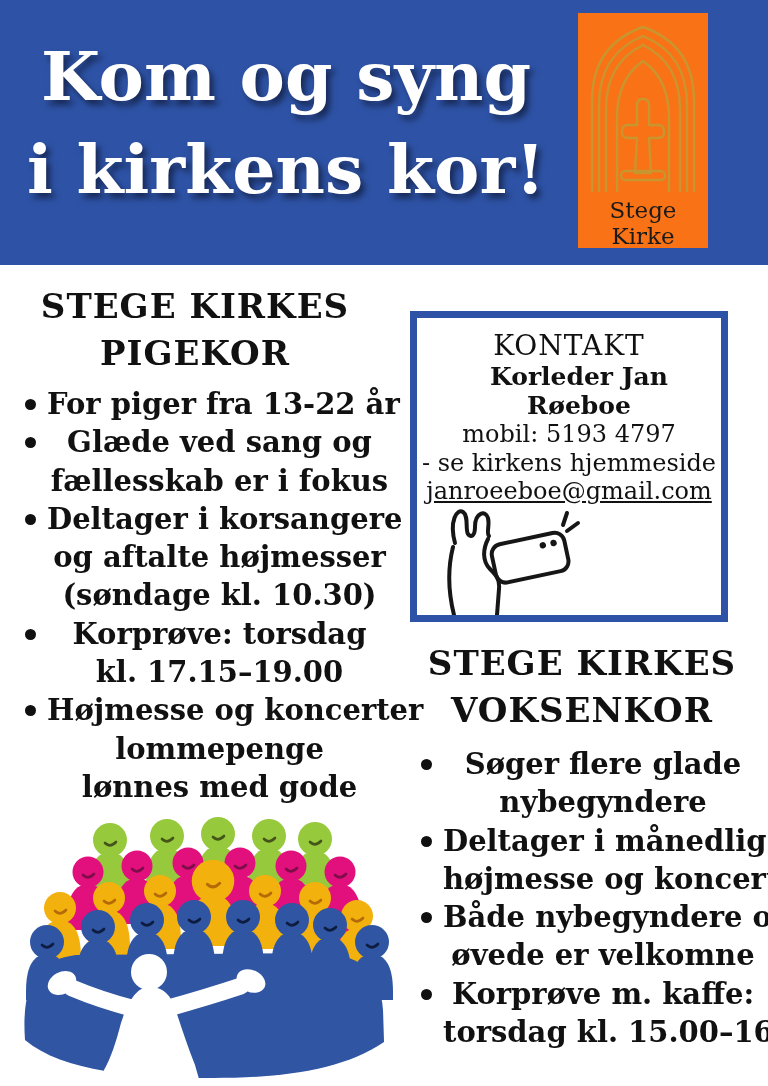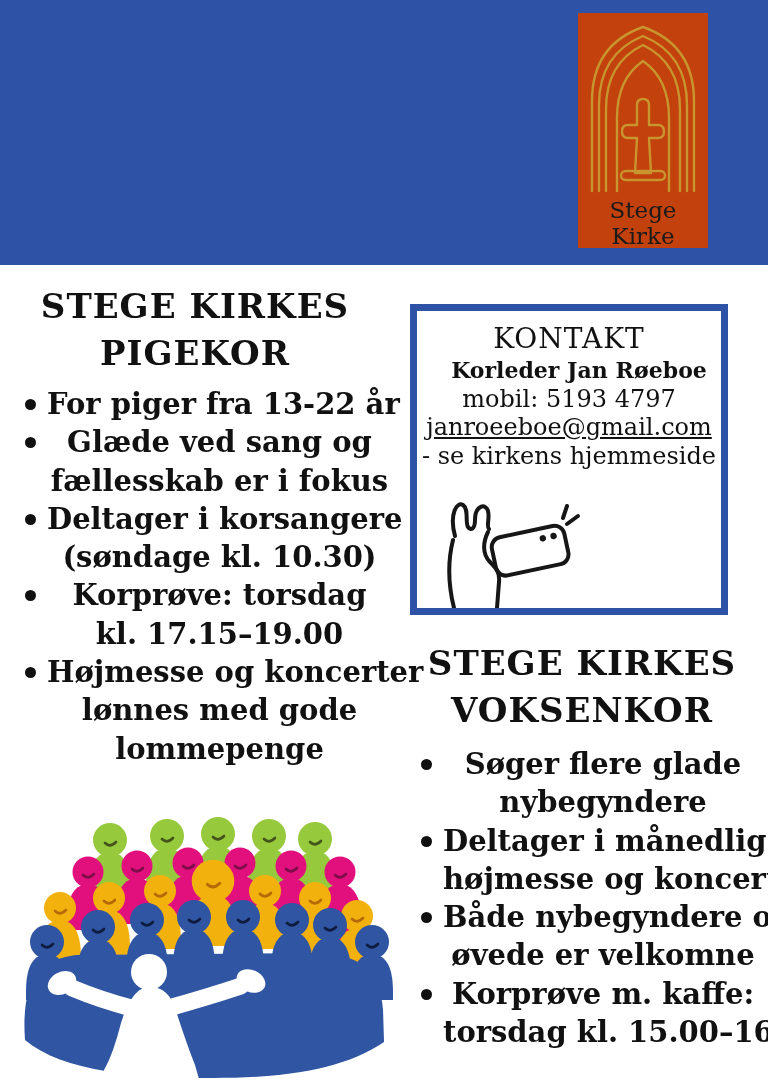--- a/index.html
+++ b/index.html
@@ -7,52 +7,56 @@
     --yellow:#f3b10d; --figblue:#2f55a3; --ink:#111111;
   }
   html,body{margin:0;padding:0;background:#ffffff;}
   .poster{position:relative;width:768px;height:1086px;background:#fff;overflow:hidden;
           font-family:"DejaVu Serif","Liberation Serif",serif;color:var(--ink);}
   
   .banner{position:absolute;left:0;top:0;width:768px;height:265px;background:var(--blue);}
   .title{position:absolute;left:0;top:30px;width:572px;text-align:center;
          font-weight:bold;font-size:68px;line-height:93px;color:#ffffff;
          text-shadow:4px 5px 6px rgba(5,8,20,0.55);letter-spacing:0px;white-space:nowrap;}
-  .logo-box{position:absolute;left:578px;top:13px;width:130px;height:235px;background:#c2410c;
+  .logo-box{position:absolute;left:578px;top:13px;width:130px;height:235px;background:#f97316;
             text-align:center;}
   .logo-box svg{display:block;margin:8px auto 0 auto;}
   .logo-label{font-size:23px;color:#1a1a1a;margin-top:0px;}
   
   .col-h{position:absolute;text-align:center;font-weight:bold;font-size:34px;line-height:47px;
          letter-spacing:1px;white-space:nowrap;}
   .pigekor-h{left:25px;top:283px;width:340px;}
   .voksenkor-h{left:404px;top:640px;width:356px;}
   
   ul.blist{position:absolute;margin:0;padding:0;list-style:none;font-weight:bold;font-size:29px;}
   .pigekor-ul{left:22px;top:385px;width:370px;}
   .voksenkor-ul{left:418px;top:745px;width:345px;}
   ul.blist li{position:relative;padding-left:25px;margin:0;}
   ul.blist li::before{content:"";position:absolute;left:3px;top:14px;width:11px;height:11px;
                       border-radius:50%;background:#101010;}
   ul.blist .bl{line-height:38.3px;white-space:nowrap;text-align:center;}
   
-  .kontakt{position:absolute;left:410px;top:304px;width:318px;height:311px;box-sizing:border-box;
+  .kontakt{position:absolute;left:410px;top:311px;width:318px;height:311px;box-sizing:border-box;
            border:7px solid var(--blue);background:#fff;text-align:center;padding-top:11px;}
   .kontakt .k-title{font-size:28px;line-height:34px;letter-spacing:1px;}
   .kontakt .k-line{font-size:24px;line-height:28.5px;}
-  .kontakt .k-bold{font-weight:bold;font-size:22px;margin-left:20px;}
+  .kontakt .k-bold{font-weight:bold;font-size:25px;margin-left:20px;}
   .kontakt .k-email{text-decoration:underline;}
   .hand-icon{position:absolute;left:24px;bottom:0px;}
 </style>
 </head>
 <body>
 
 <div class="poster">
 
   <header class="banner">
+    <div class="title">
+      <div>Kom og syng</div>
+      <div>i kirkens kor!</div>
+    </div>
 
     <div class="logo-box">
       <svg width="112" height="176" viewBox="0 0 112 176">
         <g fill="none" stroke="#c8952f" stroke-width="2.4" stroke-linecap="round" stroke-linejoin="round">
           <path d="M 5,170 L 5,80 Q 5,24 56,6 Q 107,24 107,80 L 107,170"></path>
           <path d="M 12,170 L 12,84 Q 12,33 56,15 Q 100,33 100,84 L 100,170"></path>
           <path d="M 19,170 L 19,88 Q 19,42 56,24 Q 93,42 93,88 L 93,170"></path>
           <path d="M 30,170 L 30,97 Q 30,58 56,40 Q 82,58 82,97 L 82,170"></path>
           <path d="M 50,84 Q 50,78 56,78 Q 62,78 62,84 L 62,104 L 71,104 Q 77,104 77,110.5 Q 77,117 71,117 L 62,117 L 64,152 L 48,152 L 50,117 L 41,117 Q 35,117 35,110.5 Q 35,104 41,104 L 50,104 Z"></path>
           <rect x="34" y="150" width="44" height="9" rx="4.5"></rect>
@@ -70,40 +74,41 @@
     <ul class="blist pigekor-ul">
         <li>
           <div class="bl">For piger fra 13-22 år</div>
         </li>
         <li>
           <div class="bl">Glæde ved sang og</div>
           <div class="bl">fællesskab er i fokus</div>
         </li>
         <li>
           <div class="bl">Deltager i korsangere</div>
+          <div class="bl">og aftalte højmesser</div>
           <div class="bl">(søndage kl. 10.30)</div>
         </li>
         <li>
           <div class="bl">Korprøve: torsdag</div>
           <div class="bl">kl. 17.15–19.00</div>
         </li>
         <li>
           <div class="bl">Højmesse og koncerter</div>
+          <div class="bl">lommepenge</div>
           <div class="bl">lønnes med gode</div>
-          <div class="bl">lommepenge</div>
         </li>
       </ul>
   </section>
 
   <aside class="kontakt">
     <div class="k-title">KONTAKT</div>
     <div class="k-line k-bold">Korleder Jan Røeboe</div>
     <div class="k-line">mobil: 5193 4797</div>
+    <div class="k-line">- se kirkens hjemmeside</div>
     <div class="k-line k-email">janroeeboe@gmail.com</div>
-    <div class="k-line">- se kirkens hjemmeside</div>
 
     <svg class="hand-icon" width="150" height="112" viewBox="0 0 150 112">
       <g fill="none" stroke="#161616" stroke-width="4" stroke-linecap="round" stroke-linejoin="round">
         <g transform="rotate(-12 90 54)">
           <rect x="52" y="35" width="74" height="39" rx="10" fill="#ffffff"></rect>
           <circle cx="104" cy="45" r="3.2" fill="#161616" stroke="none"></circle>
           <circle cx="115" cy="45" r="3.2" fill="#161616" stroke="none"></circle>
         </g>
         <path d="M 14 40 C 8 18 16 5 22 9 C 28 13 24 26 27 31 C 30 35 34 33 34 24 C 34 9 45 7 47 15 C 49 23 45 30 48 33"></path>
         <path d="M 12 44 C 7 64 7 88 13 112"></path>

